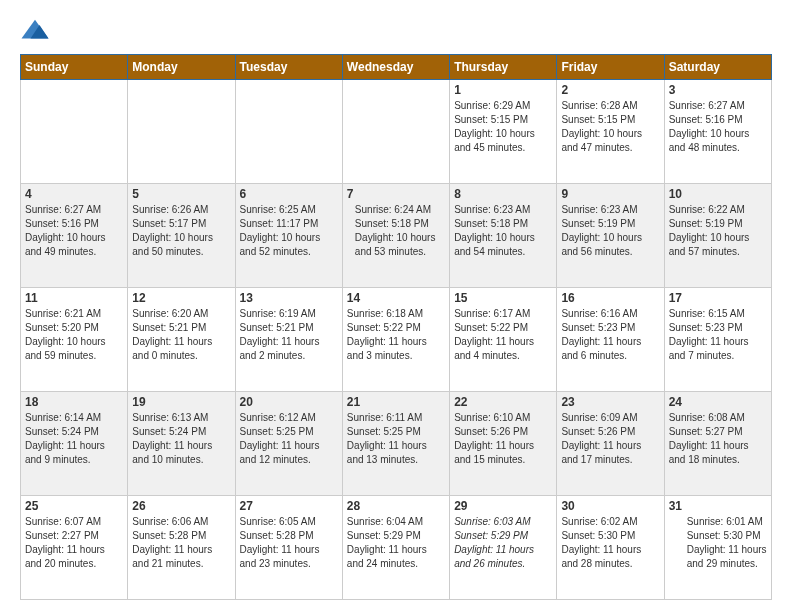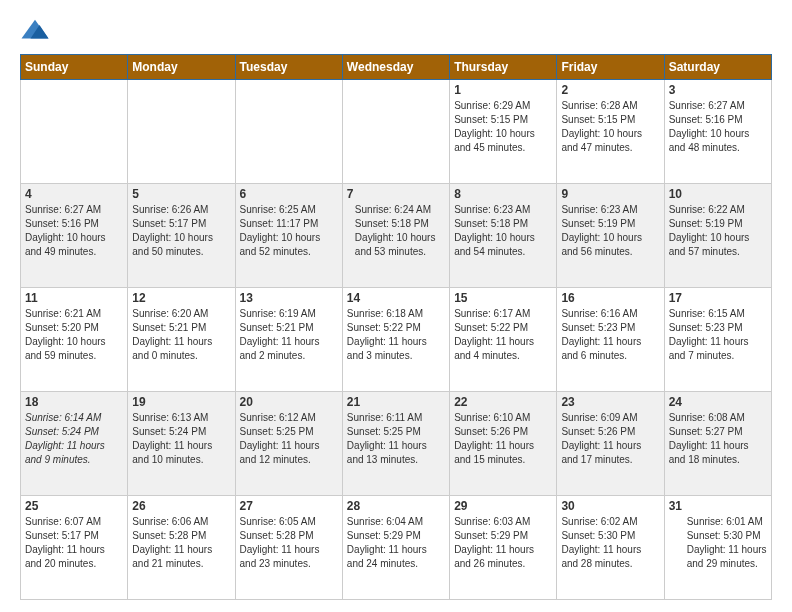--- a/index.html
+++ b/index.html
@@ -260,21 +260,21 @@
             <span class="day-number">17</span>
             <div class="day-info" style="white-space: pre-line;">Sunrise: 6:15 AM
 Sunset: 5:23 PM
 Daylight: 11 hours
 and 7 minutes.</div>
           </td>
         </tr>
         <tr>
           <td class="alt-row">
             <span class="day-number">18</span>
-            <div class="day-info" style="white-space: pre-line; font-style: italic;">Sunrise: 6:14 AM
+            <div class="day-info" style="white-space: pre-line;">Sunrise: 6:14 AM
 Sunset: 5:24 PM
 Daylight: 11 hours
 and 9 minutes.</div>
           </td>
           <td class="alt-row">
             <span class="day-number">19</span>
             <div class="day-info" style="white-space: pre-line;">Sunrise: 6:13 AM
 Sunset: 5:24 PM
 Daylight: 11 hours
 and 10 minutes.</div>
@@ -312,21 +312,21 @@
             <div class="day-info" style="white-space: pre-line;">Sunrise: 6:08 AM
 Sunset: 5:27 PM
 Daylight: 11 hours
 and 18 minutes.</div>
           </td>
         </tr>
         <tr>
           <td>
             <span class="day-number">25</span>
             <div class="day-info" style="white-space: pre-line;">Sunrise: 6:07 AM
-Sunset: 5:17 PM
+Sunset: 2:27 PM
 Daylight: 11 hours
 and 20 minutes.</div>
           </td>
           <td>
             <span class="day-number">26</span>
             <div class="day-info" style="white-space: pre-line;">Sunrise: 6:06 AM
 Sunset: 5:28 PM
 Daylight: 11 hours
 and 21 minutes.</div>
           </td>
@@ -339,21 +339,21 @@
           </td>
           <td>
             <span class="day-number">28</span>
             <div class="day-info" style="white-space: pre-line;">Sunrise: 6:04 AM
 Sunset: 5:29 PM
 Daylight: 11 hours
 and 24 minutes.</div>
           </td>
           <td>
             <span class="day-number">29</span>
-            <div class="day-info" style="white-space: pre-line;">Sunrise: 6:03 AM
+            <div class="day-info" style="white-space: pre-line; font-style: italic;">Sunrise: 6:03 AM
 Sunset: 5:29 PM
 Daylight: 11 hours
 and 26 minutes.</div>
           </td>
           <td>
             <span class="day-number">30</span>
             <div class="day-info" style="white-space: pre-line;">Sunrise: 6:02 AM
 Sunset: 5:30 PM
 Daylight: 11 hours
 and 28 minutes.</div>

